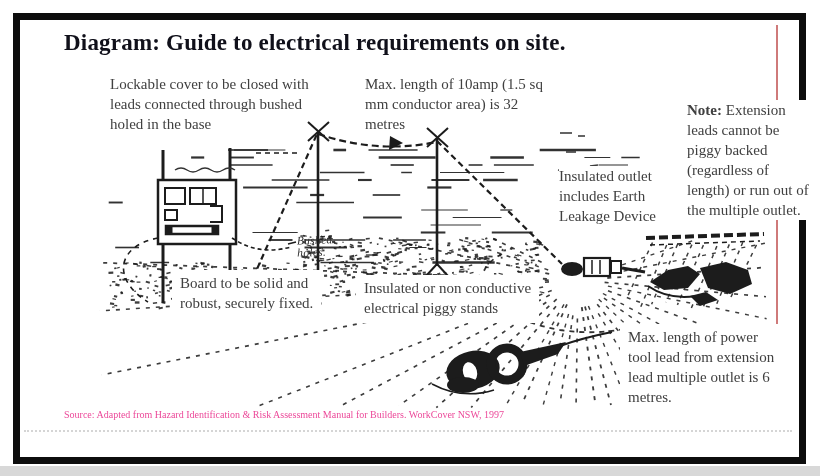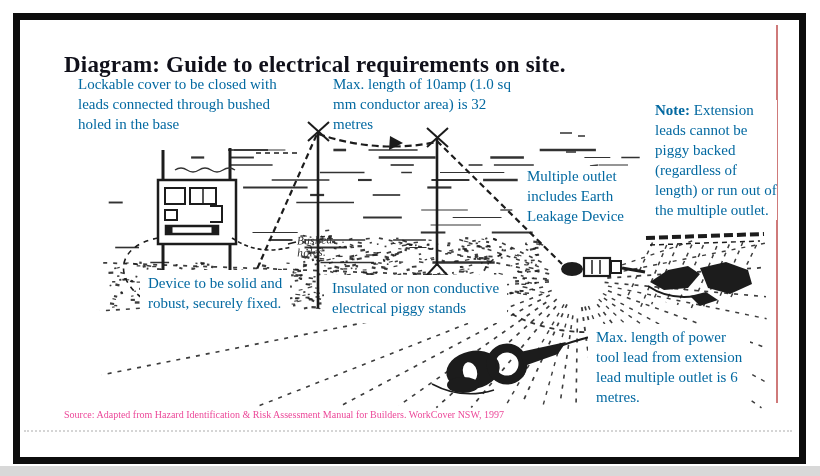--- a/index.html
+++ b/index.html
@@ -11,25 +11,24 @@
   }
   .frame{
     position:absolute;left:13px;top:13px;width:779px;height:437px;
     border:7px solid var(--frame,#0d0d0d);background:transparent;
   }
   .sketch{position:absolute;left:0;top:0;width:820px;height:476px;}
   .title{
     position:absolute;left:64px;top:30px;
     font-size:23px;font-weight:bold;letter-spacing:.2px;color:#10101a;
     white-space:nowrap;
-    margin-top:22px;
   }
   .ann{
     position:absolute;font-size:15px;line-height:20px;
-    white-space:pre-line;color:#0369a1;
+    white-space:pre-line;color:#404040;margin-left:32px;
   }
   .ann.boxed{background:#ffffff;padding:3px 8px 5px 8px;}
   .script-label{
     position:absolute;font-size:11.5px;line-height:12px;font-style:italic;
     color:#333;transform:rotate(-2deg);white-space:pre-line;letter-spacing:.3px;
   }
   .source{
     position:absolute;left:64px;top:409px;font-size:10px;color:#ec4899;
     white-space:nowrap;
   }
@@ -800,36 +799,36 @@
 <div class="accent-rule"></div>
 <div class="dotted-sep"></div>
 <div class="page-edge"></div>
 
 <div class="title">Diagram: Guide to electrical requirements on site.</div>
 
 <div class="ann" style="left:78px;top:74px">Lockable cover to be closed with
 leads connected through bushed
 holed in the base</div>
 
-<div class="ann" style="left:333px;top:74px">Max. length of 10amp (1.0 sq
+<div class="ann" style="left:333px;top:74px">Max. length of 10amp (1.5 sq
 mm conductor area) is 32
 metres</div>
 
 <div class="ann" style="left:655px;top:100px;background:#fff"><b>Note:</b> <span>Extension
 leads cannot be
 piggy backed
 (regardless of
 length) or run out of
 the multiple outlet.</span></div>
 
-<div class="ann" style="left:527px;top:166px;background:#fff">Multiple outlet
+<div class="ann" style="left:527px;top:166px;background:#fff">Insulated outlet
 includes Earth
 Leakage Device</div>
 
-<div class="ann boxed" style="left:140px;top:270px">Device to be solid and
+<div class="ann boxed" style="left:140px;top:270px">Board to be solid and
 robust, securely fixed.</div>
 
 <div class="ann boxed" style="left:324px;top:275px">Insulated or non conductive
 electrical piggy stands</div>
 
 <div class="ann boxed" style="left:588px;top:324px">Max. length of power
 tool lead from extension
 lead multiple outlet is 6
 metres.</div>
 

